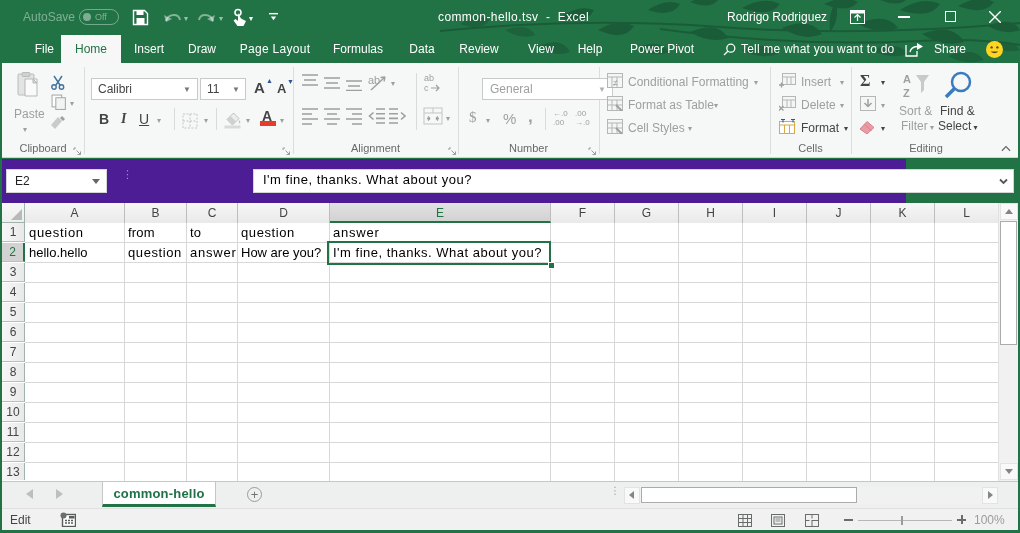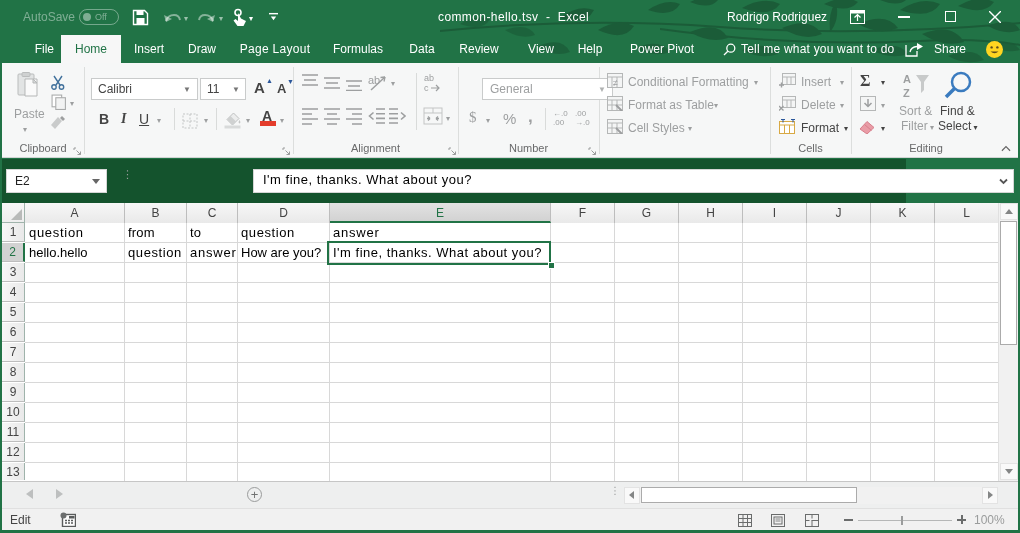--- a/index.html
+++ b/index.html
@@ -20,21 +20,21 @@
 
   
   #ribbon { left:2px; top:63px; width:1016px; height:95px; background:#f6f7f7; border-bottom:1px solid #d2d4d4; }
   .gsep { position:absolute; top:4px; height:87px; width:1px; background:#dcdedd; }
   .glabel { position:absolute; top:79px; height:14px; font-size:11px; color:#68696a; text-align:center; }
   .launcher { position:absolute; top:84px; width:10px; height:10px; }
   .gray { color:#9d9fa0; }
   .dk { color:#444; }
 
   
-  #formulabar { left:2px; top:159px; width:904px; height:44px; background:#14532d;padding-left:19px; }
+  #formulabar { left:2px; top:159px; width:904px; height:44px; background:#4c1d95;padding-left:19px; }
   .fbox { position:absolute; top:10px; height:24px; background:#fff; border:1px solid #d4d6d5; }
 
   
   #sheet { left:2px; top:203px; width:1016px; height:278px; background:#fff; }
   .chdr { position:absolute; top:0; height:20px; line-height:20px; text-align:center; font-size:12px; color:#444; border-right:1px solid #bdbdbd; background:linear-gradient(#f7f7f7,#e9e9e9); }
   .rhdr { position:absolute; left:0; width:23px; height:19px; line-height:19px; text-align:center; font-size:12px; color:#444; border-bottom:1px solid #bdbdbd; background:linear-gradient(90deg,#f7f7f7,#e9e9e9); border-right:1px solid #9fb3ab; }
   .gl-v { position:absolute; top:20px; width:1px; background:#d8d8d8; }
   .cell { position:absolute; font-size:13px; color:#000; line-height:20px; white-space:nowrap; }
 
   
@@ -444,20 +444,21 @@
       <div style="position:absolute;left:1px;top:0px;width:18px;height:17px;background:#f9f9f9;border:1px solid #e3e3e3;"></div>
       <div style="position:absolute;left:6px;top:6px;width:0;height:0;border-left:4px solid transparent;border-right:4px solid transparent;border-bottom:5px solid #848686;"></div>
       <div style="position:absolute;left:1px;top:18px;width:17px;height:124px;background:#fff;border:1px solid #ababab;"></div>
       <div style="position:absolute;left:1px;top:260px;width:18px;height:17px;background:#f9f9f9;border:1px solid #e3e3e3;"></div>
       <div style="position:absolute;left:6px;top:266px;width:0;height:0;border-left:4px solid transparent;border-right:4px solid transparent;border-top:5px solid #848686;"></div>
     </div>
   </div>
   <div class="abs" id="tabbar">
     <div class="abs" style="left:24px;top:7px;width:0;height:0;border-top:5.5px solid transparent;border-bottom:5.5px solid transparent;border-right:7px solid #bdbfbf;"></div>
     <div class="abs" style="left:54px;top:7px;width:0;height:0;border-top:5.5px solid transparent;border-bottom:5.5px solid transparent;border-left:7px solid #bdbfbf;"></div>
+    <div class="abs" style="left:100px;top:0;width:114px;height:25px;background:#fff;border-bottom:3px solid #217346;border-left:1px solid #c6c6c6;border-right:1px solid #c6c6c6;color:#1e7145;font-weight:bold;font-size:13px;letter-spacing:0.2px;text-align:center;line-height:23px;">common-hello</div>
     <div class="abs" style="left:245px;top:5px;width:15px;height:15px;border:1px solid #9a9c9c;border-radius:50%;color:#707272;font-size:13px;line-height:14px;text-align:center;">+</div>
     <div class="abs" style="left:608px;top:7px;width:3px;height:13px;color:#9b9d9d;font-size:10px;line-height:4.5px;">⋮</div>
 
     <div class="abs" style="left:622px;top:5px;width:374px;height:17px;background:#f1f1f1;">
       <div style="position:absolute;left:0;top:0;width:16px;height:17px;background:#f9f9f9;border:1px solid #e3e3e3;"></div>
       <div style="position:absolute;left:5px;top:4px;width:0;height:0;border-top:4px solid transparent;border-bottom:4px solid transparent;border-right:5px solid #848686;"></div>
       <div style="position:absolute;left:17px;top:0;width:216px;height:16px;background:#fff;border:1px solid #ababab;"></div>
       <div style="position:absolute;right:0;top:0;width:16px;height:17px;background:#f9f9f9;border:1px solid #e3e3e3;"></div>
       <div style="position:absolute;right:5px;top:4px;width:0;height:0;border-top:4px solid transparent;border-bottom:4px solid transparent;border-left:5px solid #848686;"></div>
     </div>

